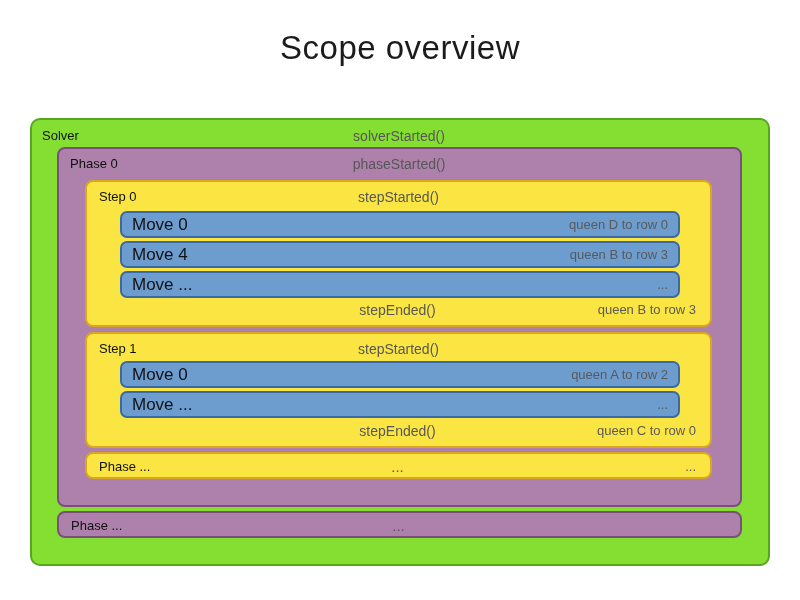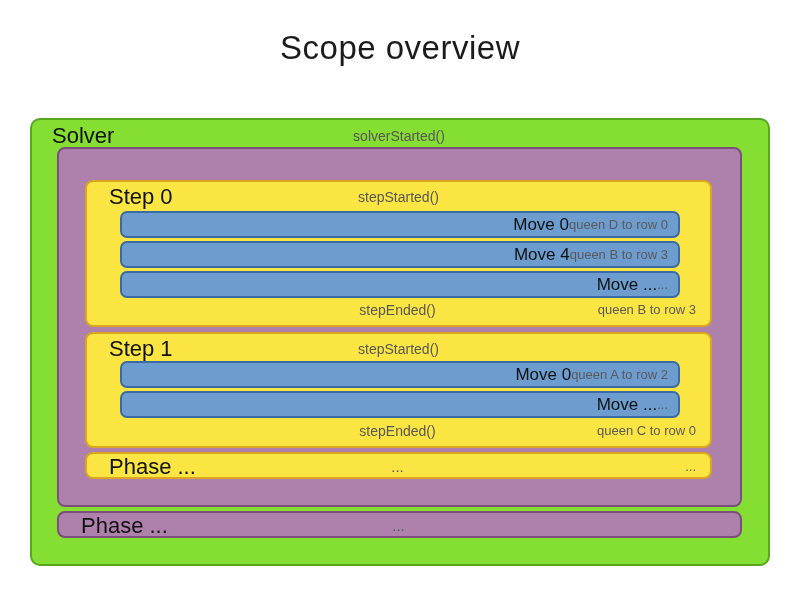--- a/index.html
+++ b/index.html
@@ -29,30 +29,30 @@
   .phasedots { left:25px; top:391px; width:685px; height:27px; }
   .step {
     background:var(--step-fill,#FAE542); border:2px solid var(--step-border,#DAA521);
     border-radius:8px;
   }
   .step0 { left:26px; top:31px; width:627px; height:147px; }
   .step1 { left:26px; top:183px; width:627px; height:116px; }
   .stepdots { left:26px; top:303px; width:627px; height:27px; }
   .move {
     position:absolute; box-sizing:border-box;
-    display:flex; justify-content:flex-end; align-items:center;
+    display:flex; justify-content:space-between; align-items:center;
     padding:0 10px; border-radius:7px;
     background:var(--move-fill,#6D9CCF); border:2px solid var(--move-border,#3A6BA5);
     left:33px; width:560px; height:27px;
   }
   .move .mlbl { font-size:17px; color:var(--label-text,#111); white-space:nowrap; }
   .move .note { font-size:13px; color:var(--note-text,#5A5A5A); white-space:nowrap; }
   .row { position:absolute; height:22px; line-height:22px; }
   .row .lbl {
-    position:absolute; left:10px; font-size:22px;
+    position:absolute; left:0; font-size:13px;
     color:var(--label-text,#111); white-space:nowrap;
   }
   .row .ctr {
     position:absolute; left:0; right:0; text-align:center; font-size:14px;
     color:var(--event-text,#575757); white-space:nowrap;
   }
   .row .ctrsm {
     position:absolute; left:0; right:0; text-align:center; font-size:15px;
     color:var(--event-text,#575757); white-space:nowrap;
   }
@@ -77,20 +77,24 @@
 
   <div class="scope solver">
 
     <div class="row head-solver">
       <span class="lbl">Solver</span>
       <span class="ctr">solverStarted()</span>
     </div>
 
     <div class="scope phase phase0">
 
+      <div class="row head-phase">
+        <span class="lbl">Phase 0</span>
+        <span class="ctr">phaseStarted()</span>
+      </div>
 
       <div class="scope step step0">
         <div class="row head-step">
           <span class="lbl">Step 0</span>
           <span class="ctr">stepStarted()</span>
         </div>
         <div class="move" style="top:29px">
           <span class="mlbl">Move 0</span>
           <span class="note">queen D to row 0</span>
         </div>

